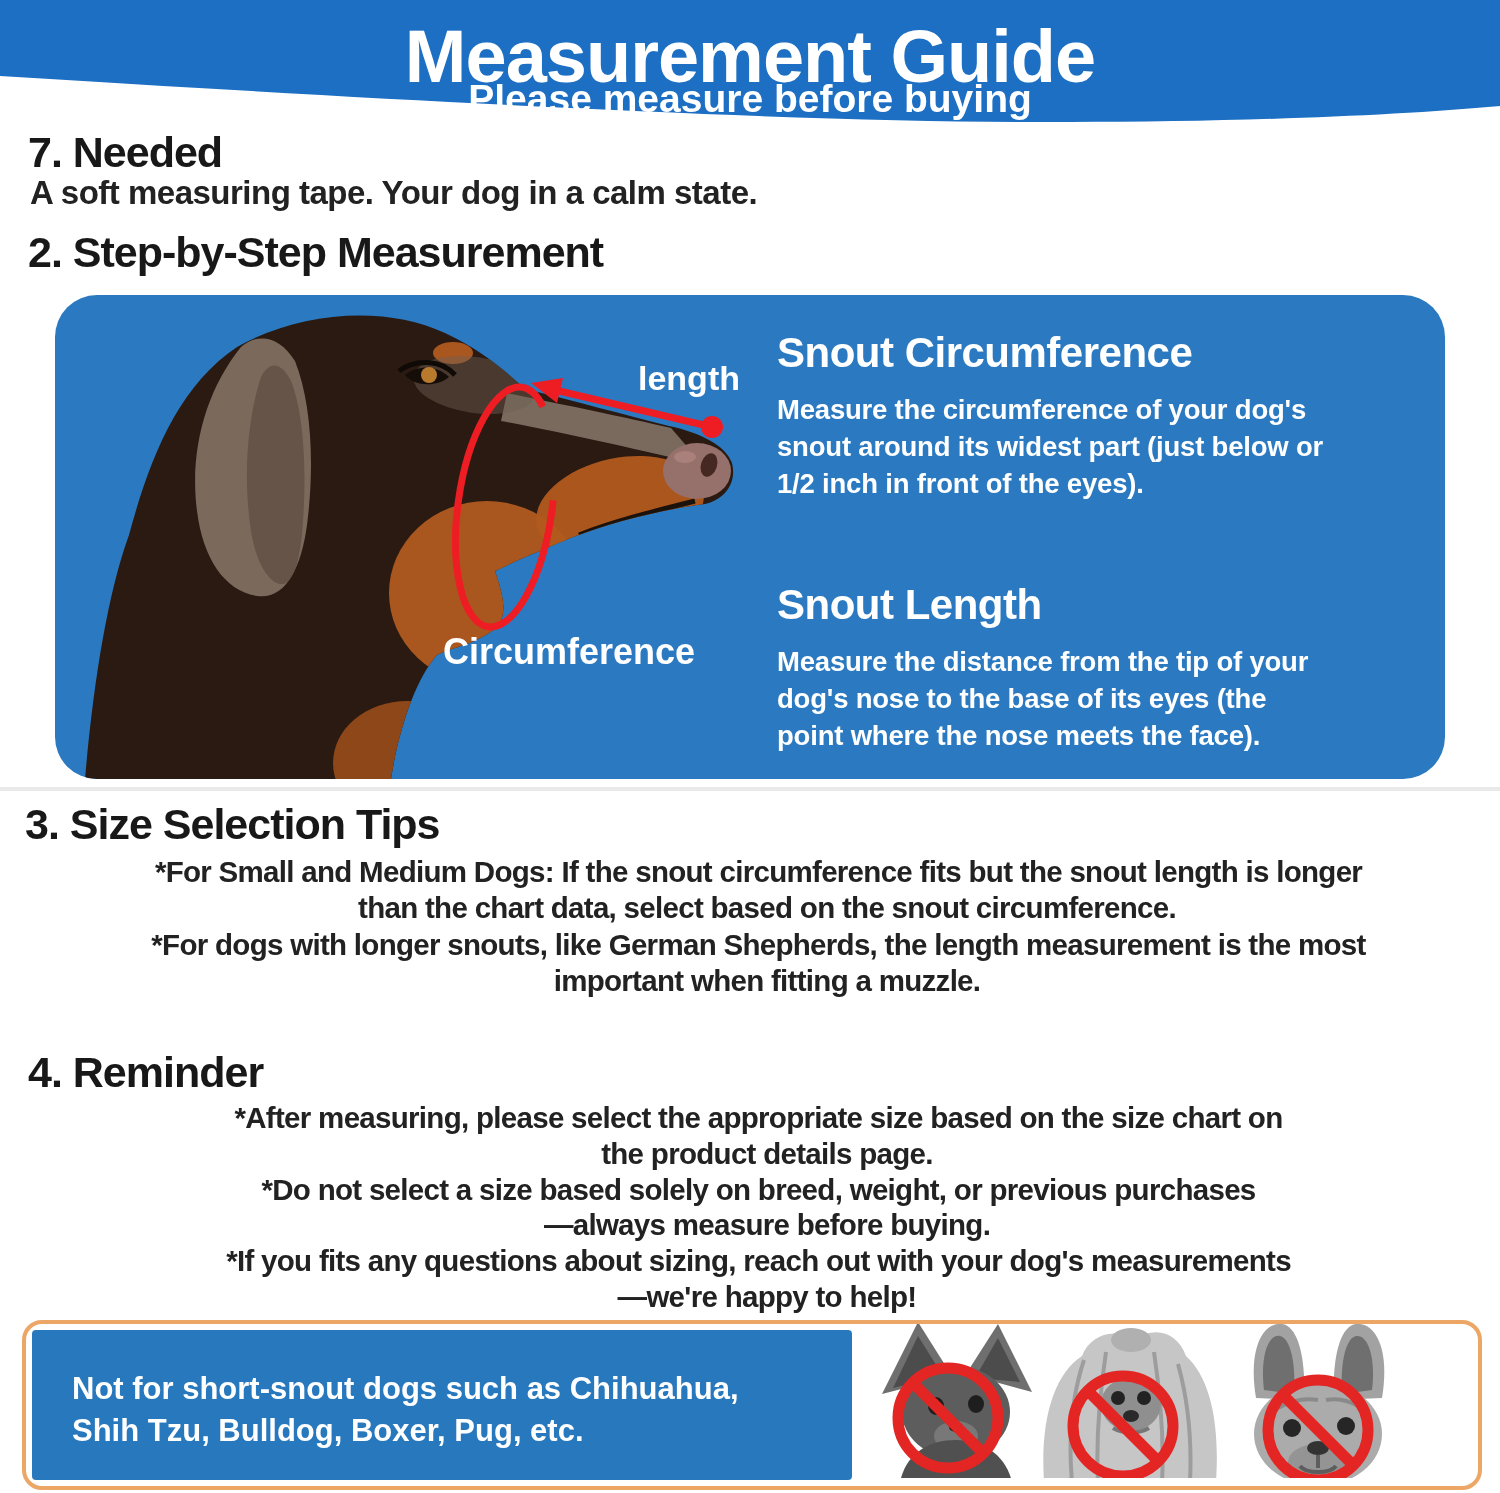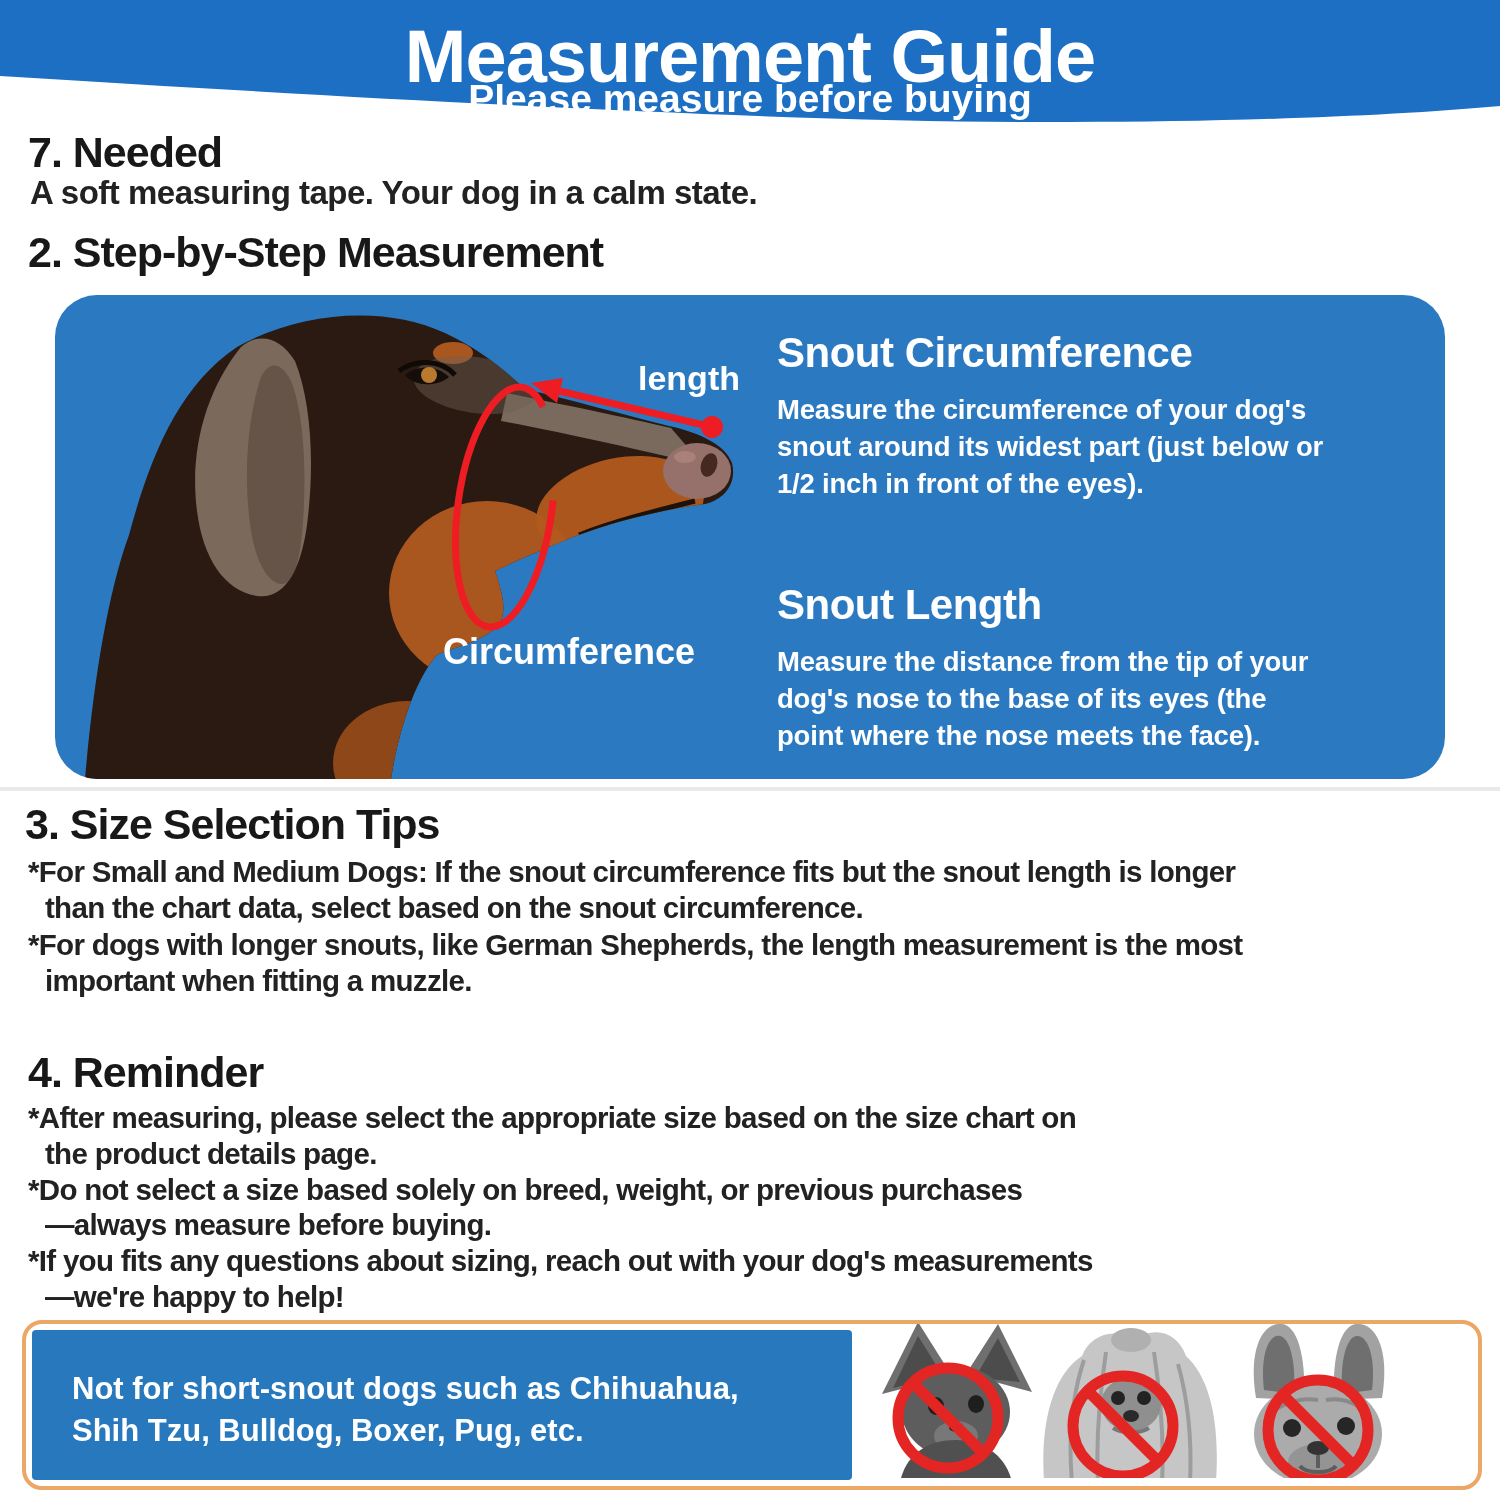--- a/index.html
+++ b/index.html
@@ -13,21 +13,21 @@
   .h2{position:absolute;font-size:43px;font-weight:800;color:#181818;letter-spacing:-1px;white-space:nowrap;}
   .body-text{position:absolute;font-size:33px;font-weight:700;color:#222222;letter-spacing:-0.5px;white-space:nowrap;}
   .panel{position:absolute;left:55px;top:295px;width:1390px;height:484px;background:#2b7ac1;border-radius:42px;overflow:hidden;}
   .dog-svg{position:absolute;left:0;top:0;display:block;}
   .len-label{position:absolute;left:545px;top:64px;color:#ffffff;font-size:34px;font-weight:800;margin-left:38px;}
   .circ-label{position:absolute;left:388px;top:336px;color:#ffffff;font-size:36px;font-weight:800;}
   .panel-h{position:absolute;left:722px;color:#ffffff;font-size:42px;font-weight:800;letter-spacing:-0.5px;white-space:nowrap;}
   .panel-b{position:absolute;left:722px;width:672px;color:#ffffff;font-size:27.5px;font-weight:700;
            line-height:37px;white-space:pre-line;letter-spacing:-0.2px;}
   .divider{position:absolute;left:0;top:787px;width:1500px;height:4px;background:#e9e9e9;}
-  .bullets{position:absolute;left:28px;width:1445px;}
+  .bullets{position:absolute;left:36px;width:1445px;text-align:center;}
   .bullet{font-size:29.5px;font-weight:700;color:#222222;line-height:36.4px;letter-spacing:-0.7px;
           white-space:pre-line;padding-left:17px;text-indent:-17px;}
   .bullets.tight .bullet{line-height:35.8px;}
   .footer-box{position:absolute;left:22px;top:1320px;width:1452px;height:162px;background:#ffffff;
               border:4px solid #eca767;border-radius:20px;overflow:hidden;}
   .footer-blue{position:absolute;left:6px;top:6px;height:150px;width:820px;background:#2878bd;border-radius:4px;}
   .warning{position:absolute;left:40px;top:38px;color:#ffffff;font-size:31px;font-weight:700;
            line-height:42px;white-space:pre-line;}
   .dogs-svg{position:absolute;left:822px;top:0;display:block;}
 </style>

